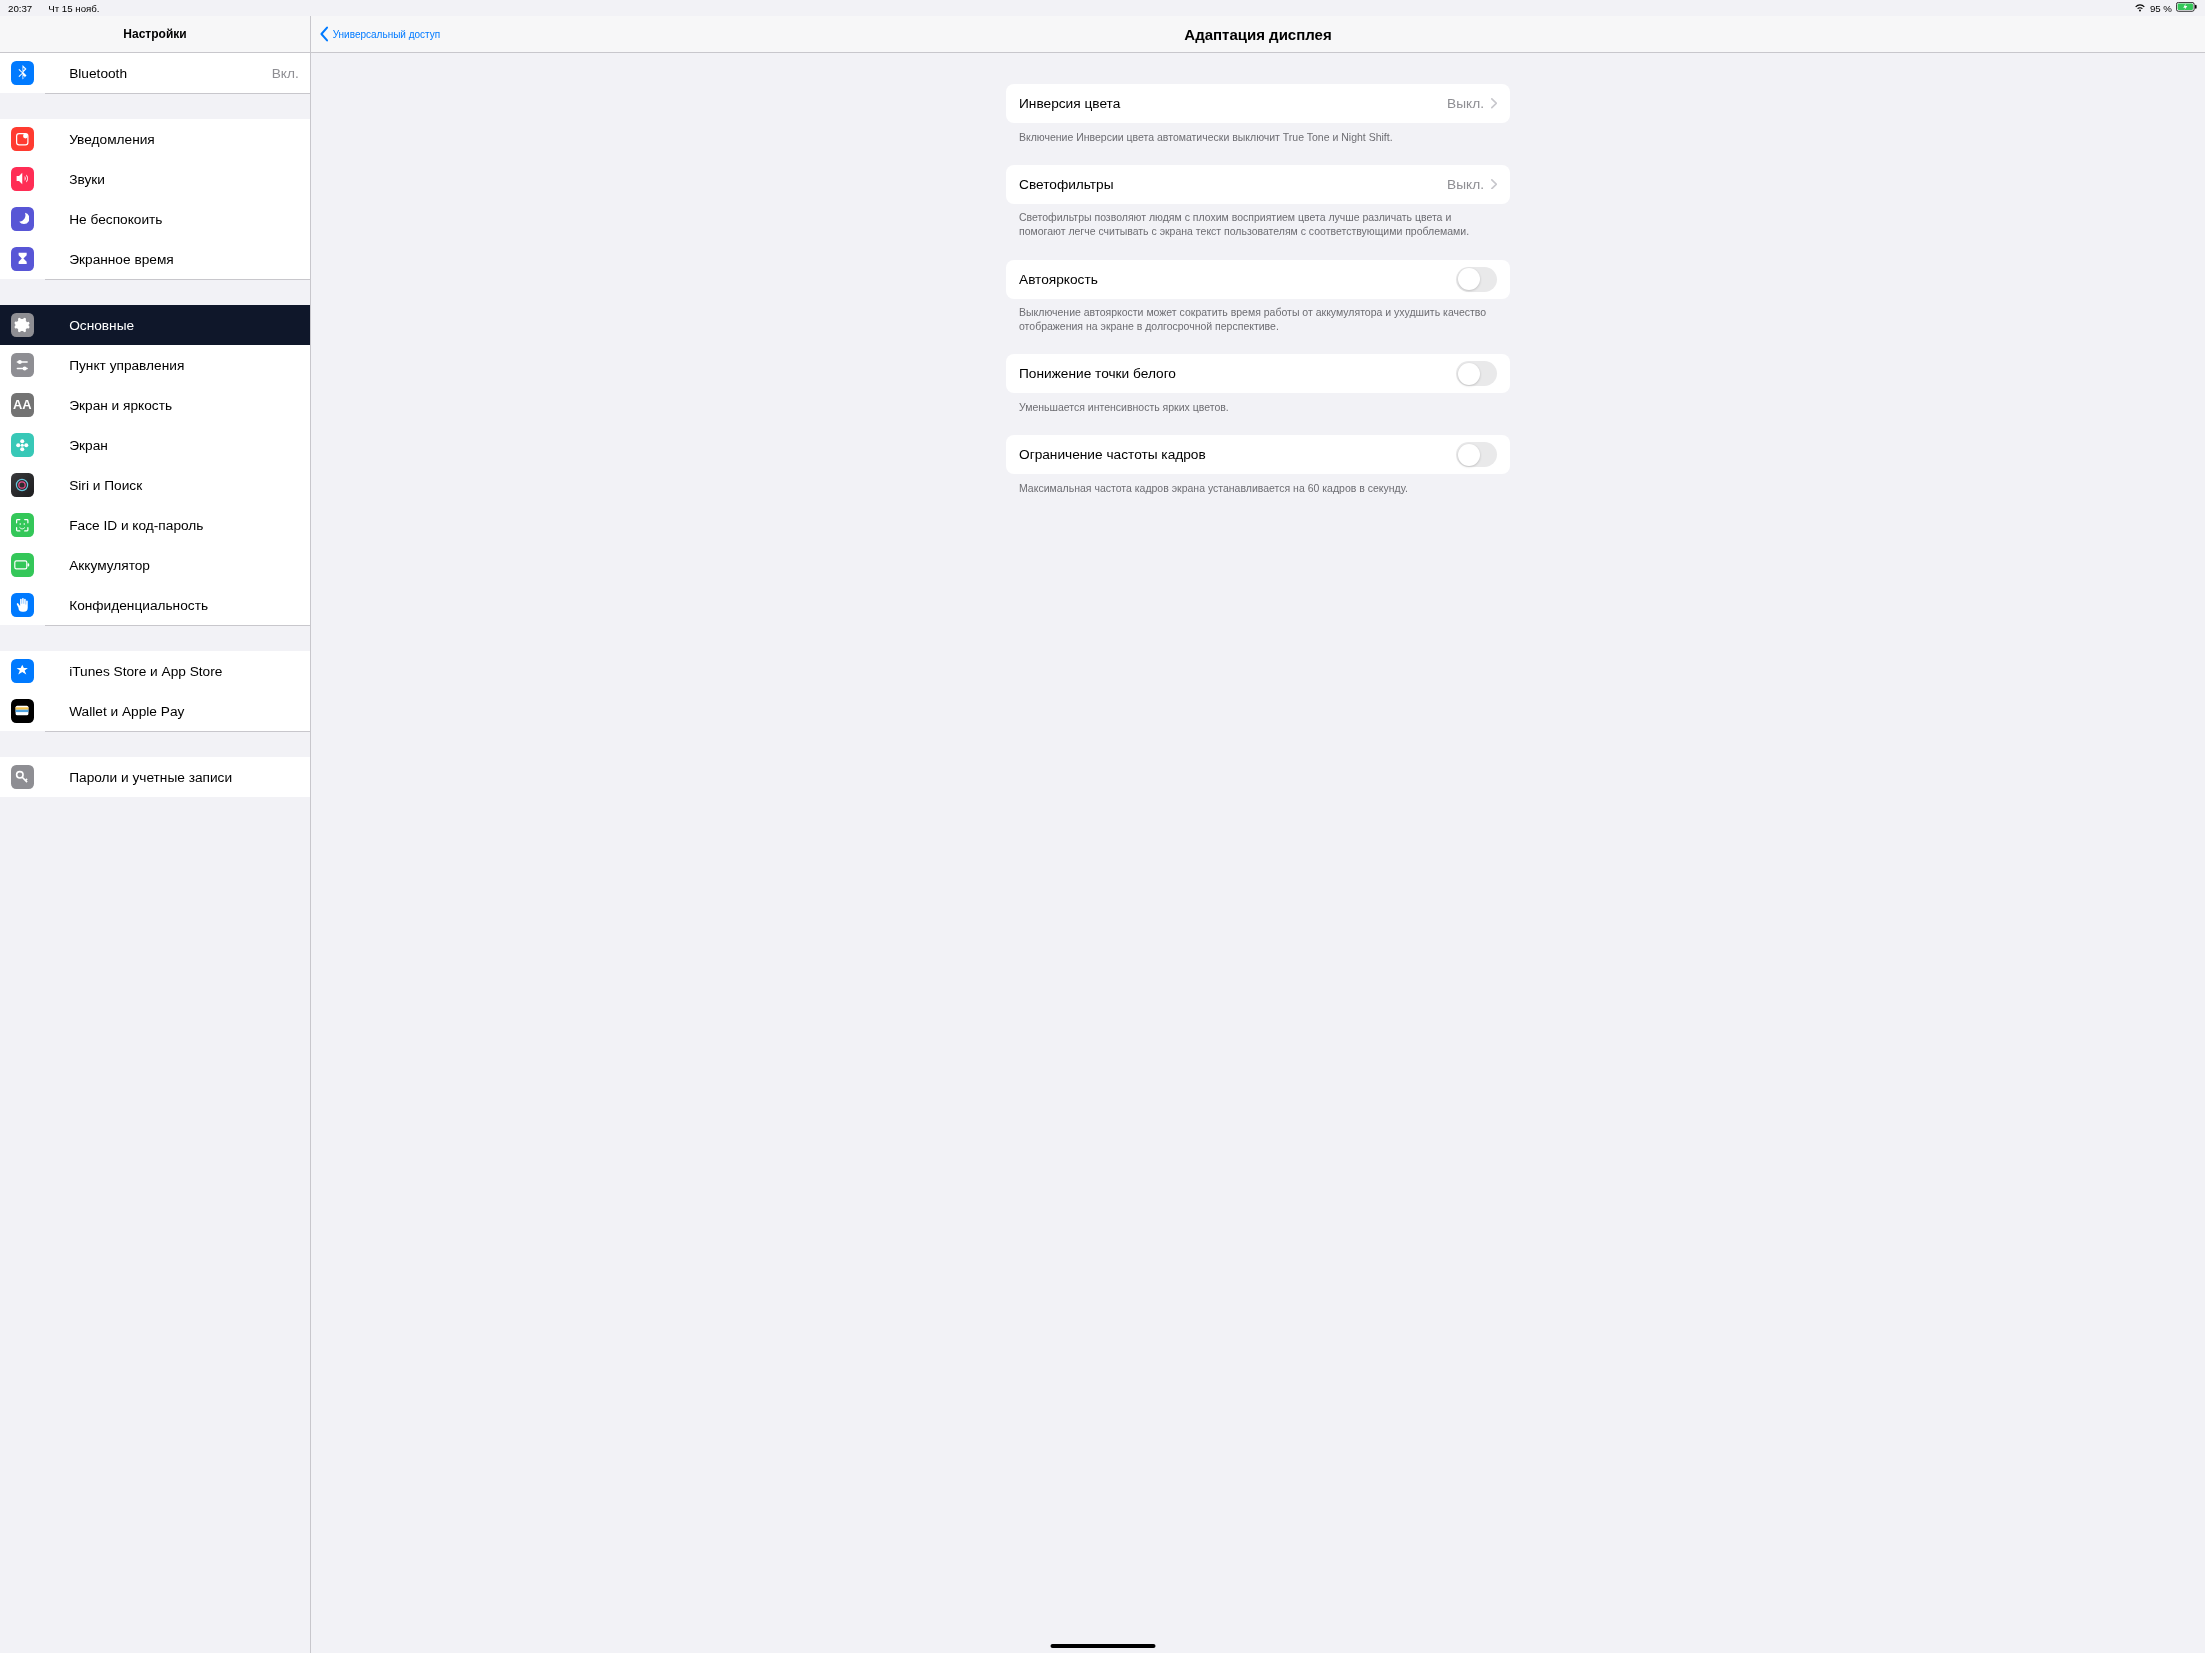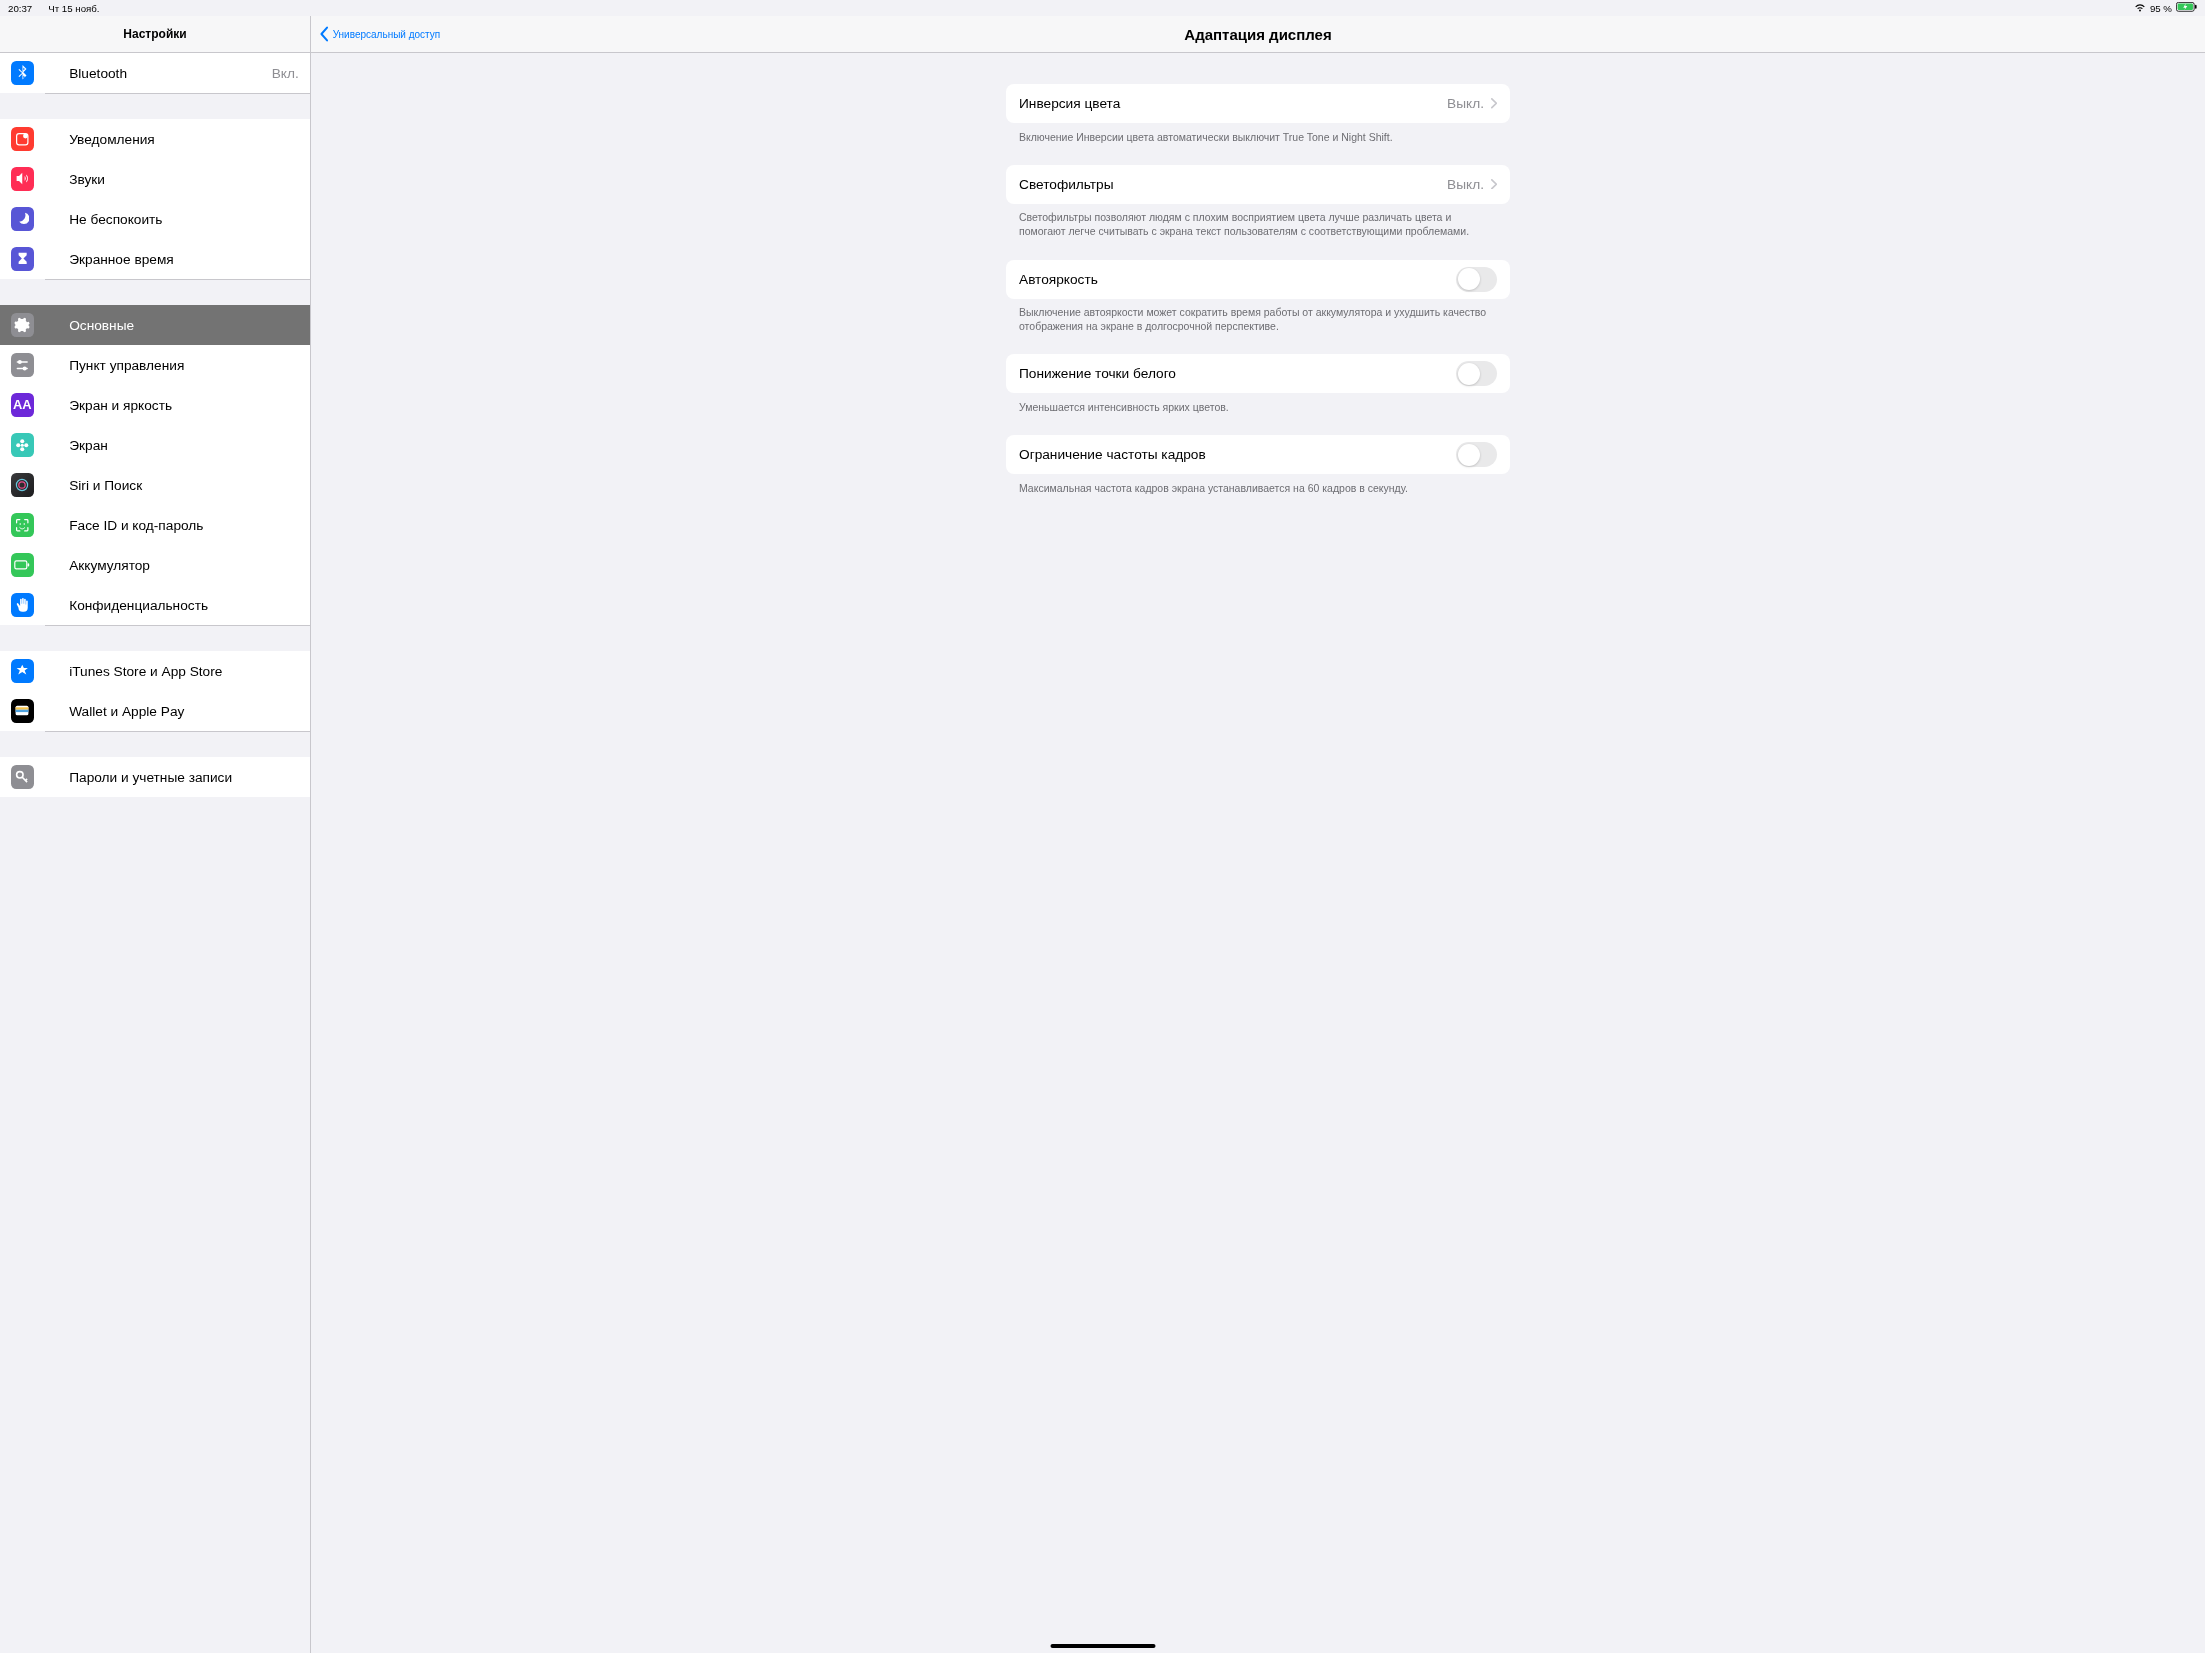--- a/index.html
+++ b/index.html
@@ -27,29 +27,29 @@
 
   
   .sb-list { overflow-y: auto; }
   .section-gap { height: 26px; }
   .sb-item { background: #fff; height: 40px; display: flex; align-items: center; padding-left: 10.5px; cursor: pointer; position: relative; }
   .sb-item::after { content: ""; position: absolute; bottom: 0; left: 45px; right: 0; height: 0.4px; background: #c8c7cc; }
   .sb-item:last-child::after { left:0; }
   .sb-icon { width: 23.4px; height: 23.4px; border-radius: 5.2px; margin-right: 11.3px; display: flex; align-items: center; justify-content: center; color: #fff; flex-shrink: 0; }
   .sb-label { font-size: 13.7px; color: #000; margin-left: 24px; }
   .sb-value { margin-left: auto; margin-right: 11.3px; font-size: 13.7px; color: #8e8e93; }
-  .sb-item.selected { background: #737373; text-align: center; }
+  .sb-item.selected { background: #0f172a; text-align: center; }
   .sb-item.selected .sb-label { color: #fff; }
 
   
   .ic-blue { background: #007aff; }
   .ic-purple { background: #5856d6; }
   .ic-general { background: #8e8e93; }
   .ic-cc { background: #8e8e93; }
-  .ic-aa { background: #6d28d9; justify-content: flex-end; }
+  .ic-aa { background: #737373; justify-content: flex-end; }
   .ic-wall { background: #38c8b7; }
   .ic-siri { background: linear-gradient(135deg,#3a3a3c 0%,#1c1c1e 100%); }
   .ic-face { background: #34c759; }
   .ic-batt { background: #34c759; }
   .ic-hand { background: #007aff; }
   .ic-store { background: #007aff; }
   .ic-wallet { background: #000; }
   .ic-key { background: #8e8e93; }
   .ic-notif { background: #ff3b30; }
   .ic-sound { background: #ff2d55; }

